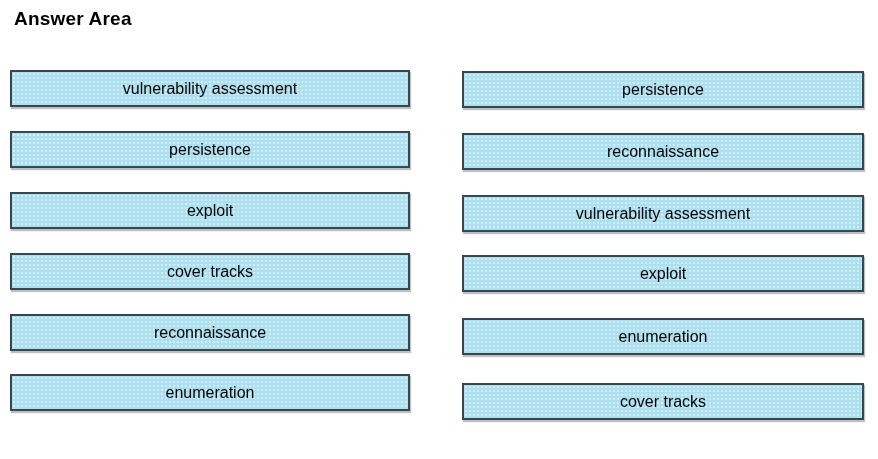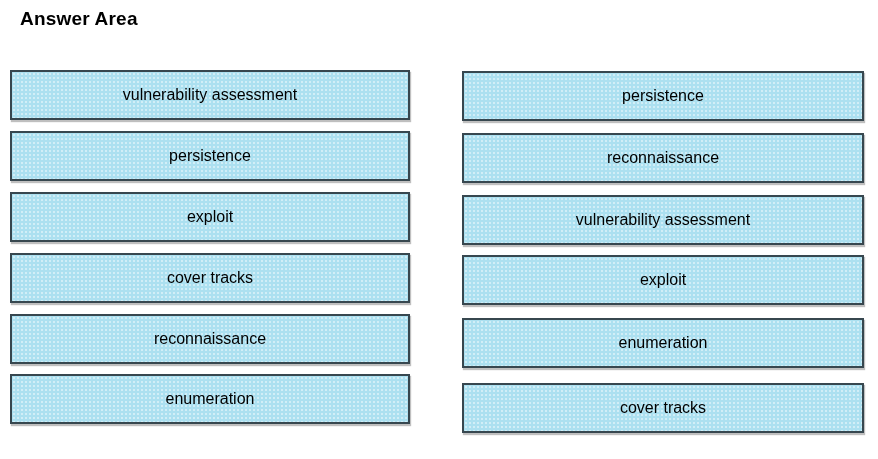--- a/index.html
+++ b/index.html
@@ -14,36 +14,36 @@
     background: var(--background, #ffffff);
     overflow: hidden;
     font-family: "Liberation Sans", sans-serif;
   }
   .stage {
     position: relative;
     width: 878px; height: 459px;
   }
   .title {
     position: absolute;
-    left: 20px; top: 8px;
+    left: 14px; top: 8px;
     font-size: 19px;
     font-weight: bold;
     color: var(--text, #000);
     letter-spacing: 0.2px;
   }
   .col {
     position: absolute;
     top: 0; height: 459px;
   }
   .col-left  { left: 10px;  width: 401px; }
   .col-right { left: 462px; width: 403px; }
   .box {
     position: absolute;
     left: 0; right: 1px;
-    height: 50px;
+    height: 37px;
     background-color: var(--box-fill, #ace0f0);
     background-image: radial-gradient(circle, rgba(255,255,255,0.45) 0.8px, rgba(0,0,0,0) 1px);
     background-size: 4px 4px;
     border: 2px solid var(--box-border, #37474f);
     box-shadow: 1px 2px 1px rgba(0,0,0,0.25);
     display: flex;
     align-items: center;
     justify-content: center;
     font-size: 16px;
     color: var(--text, #000);

